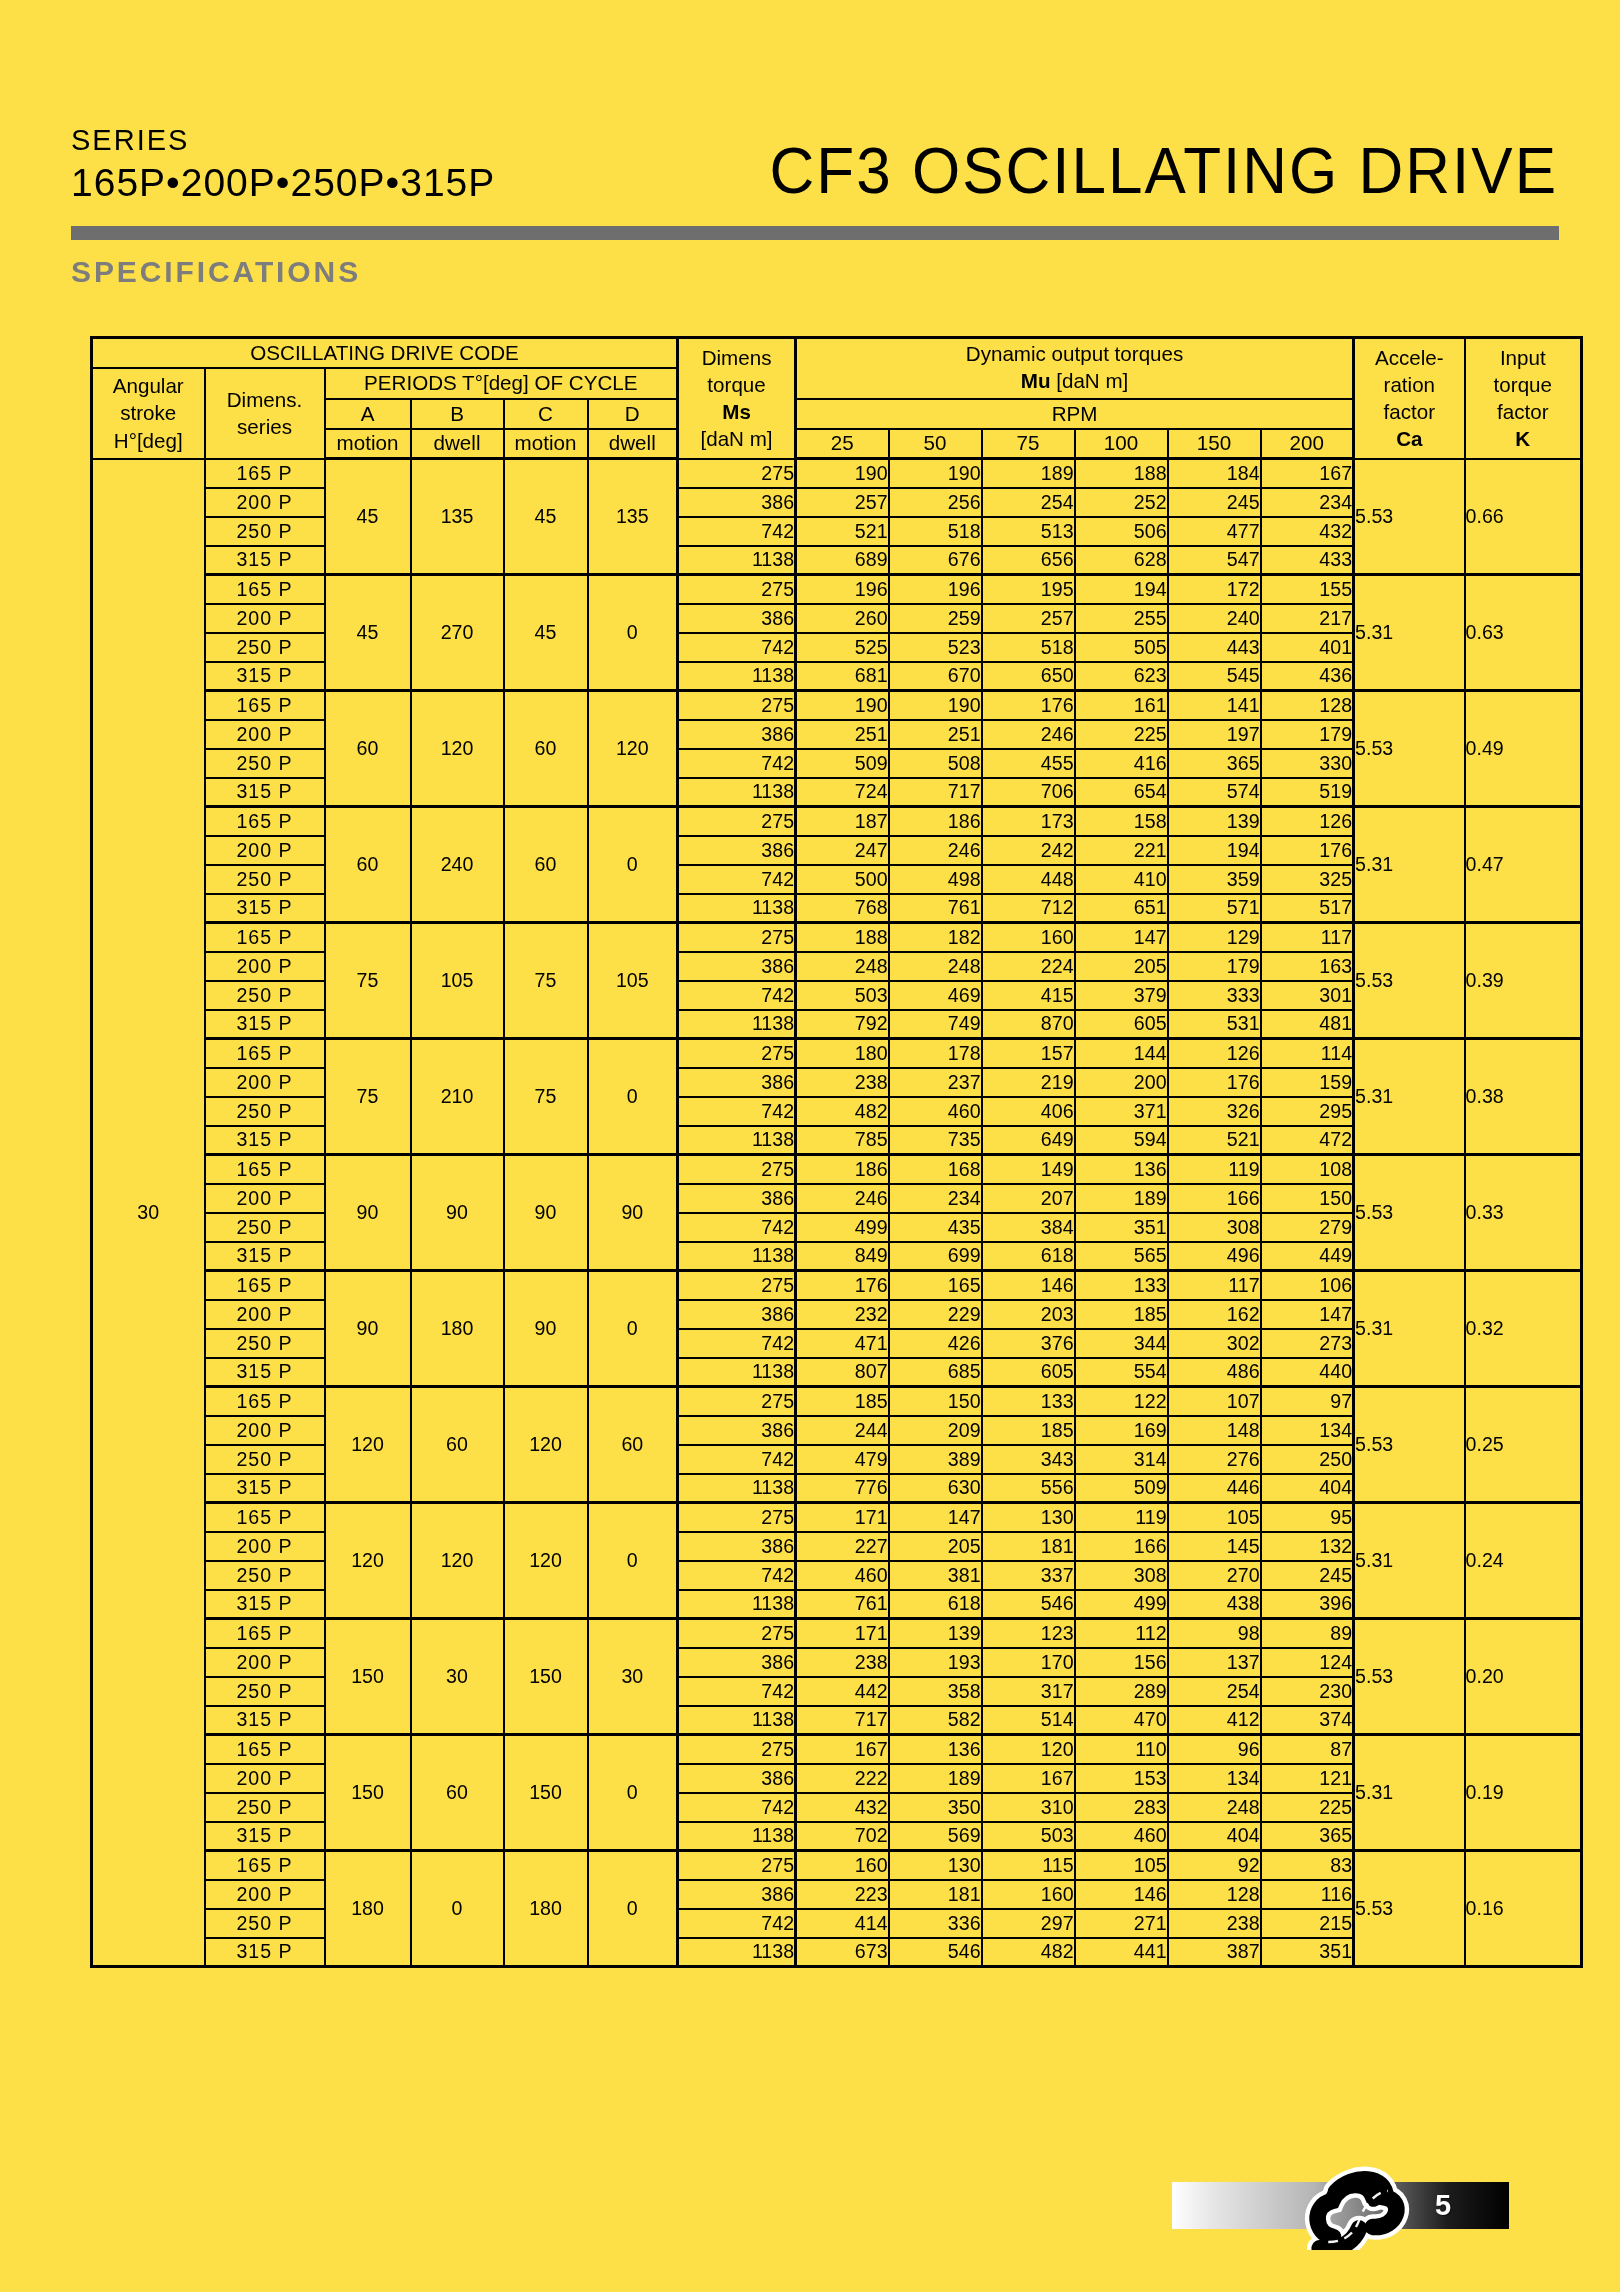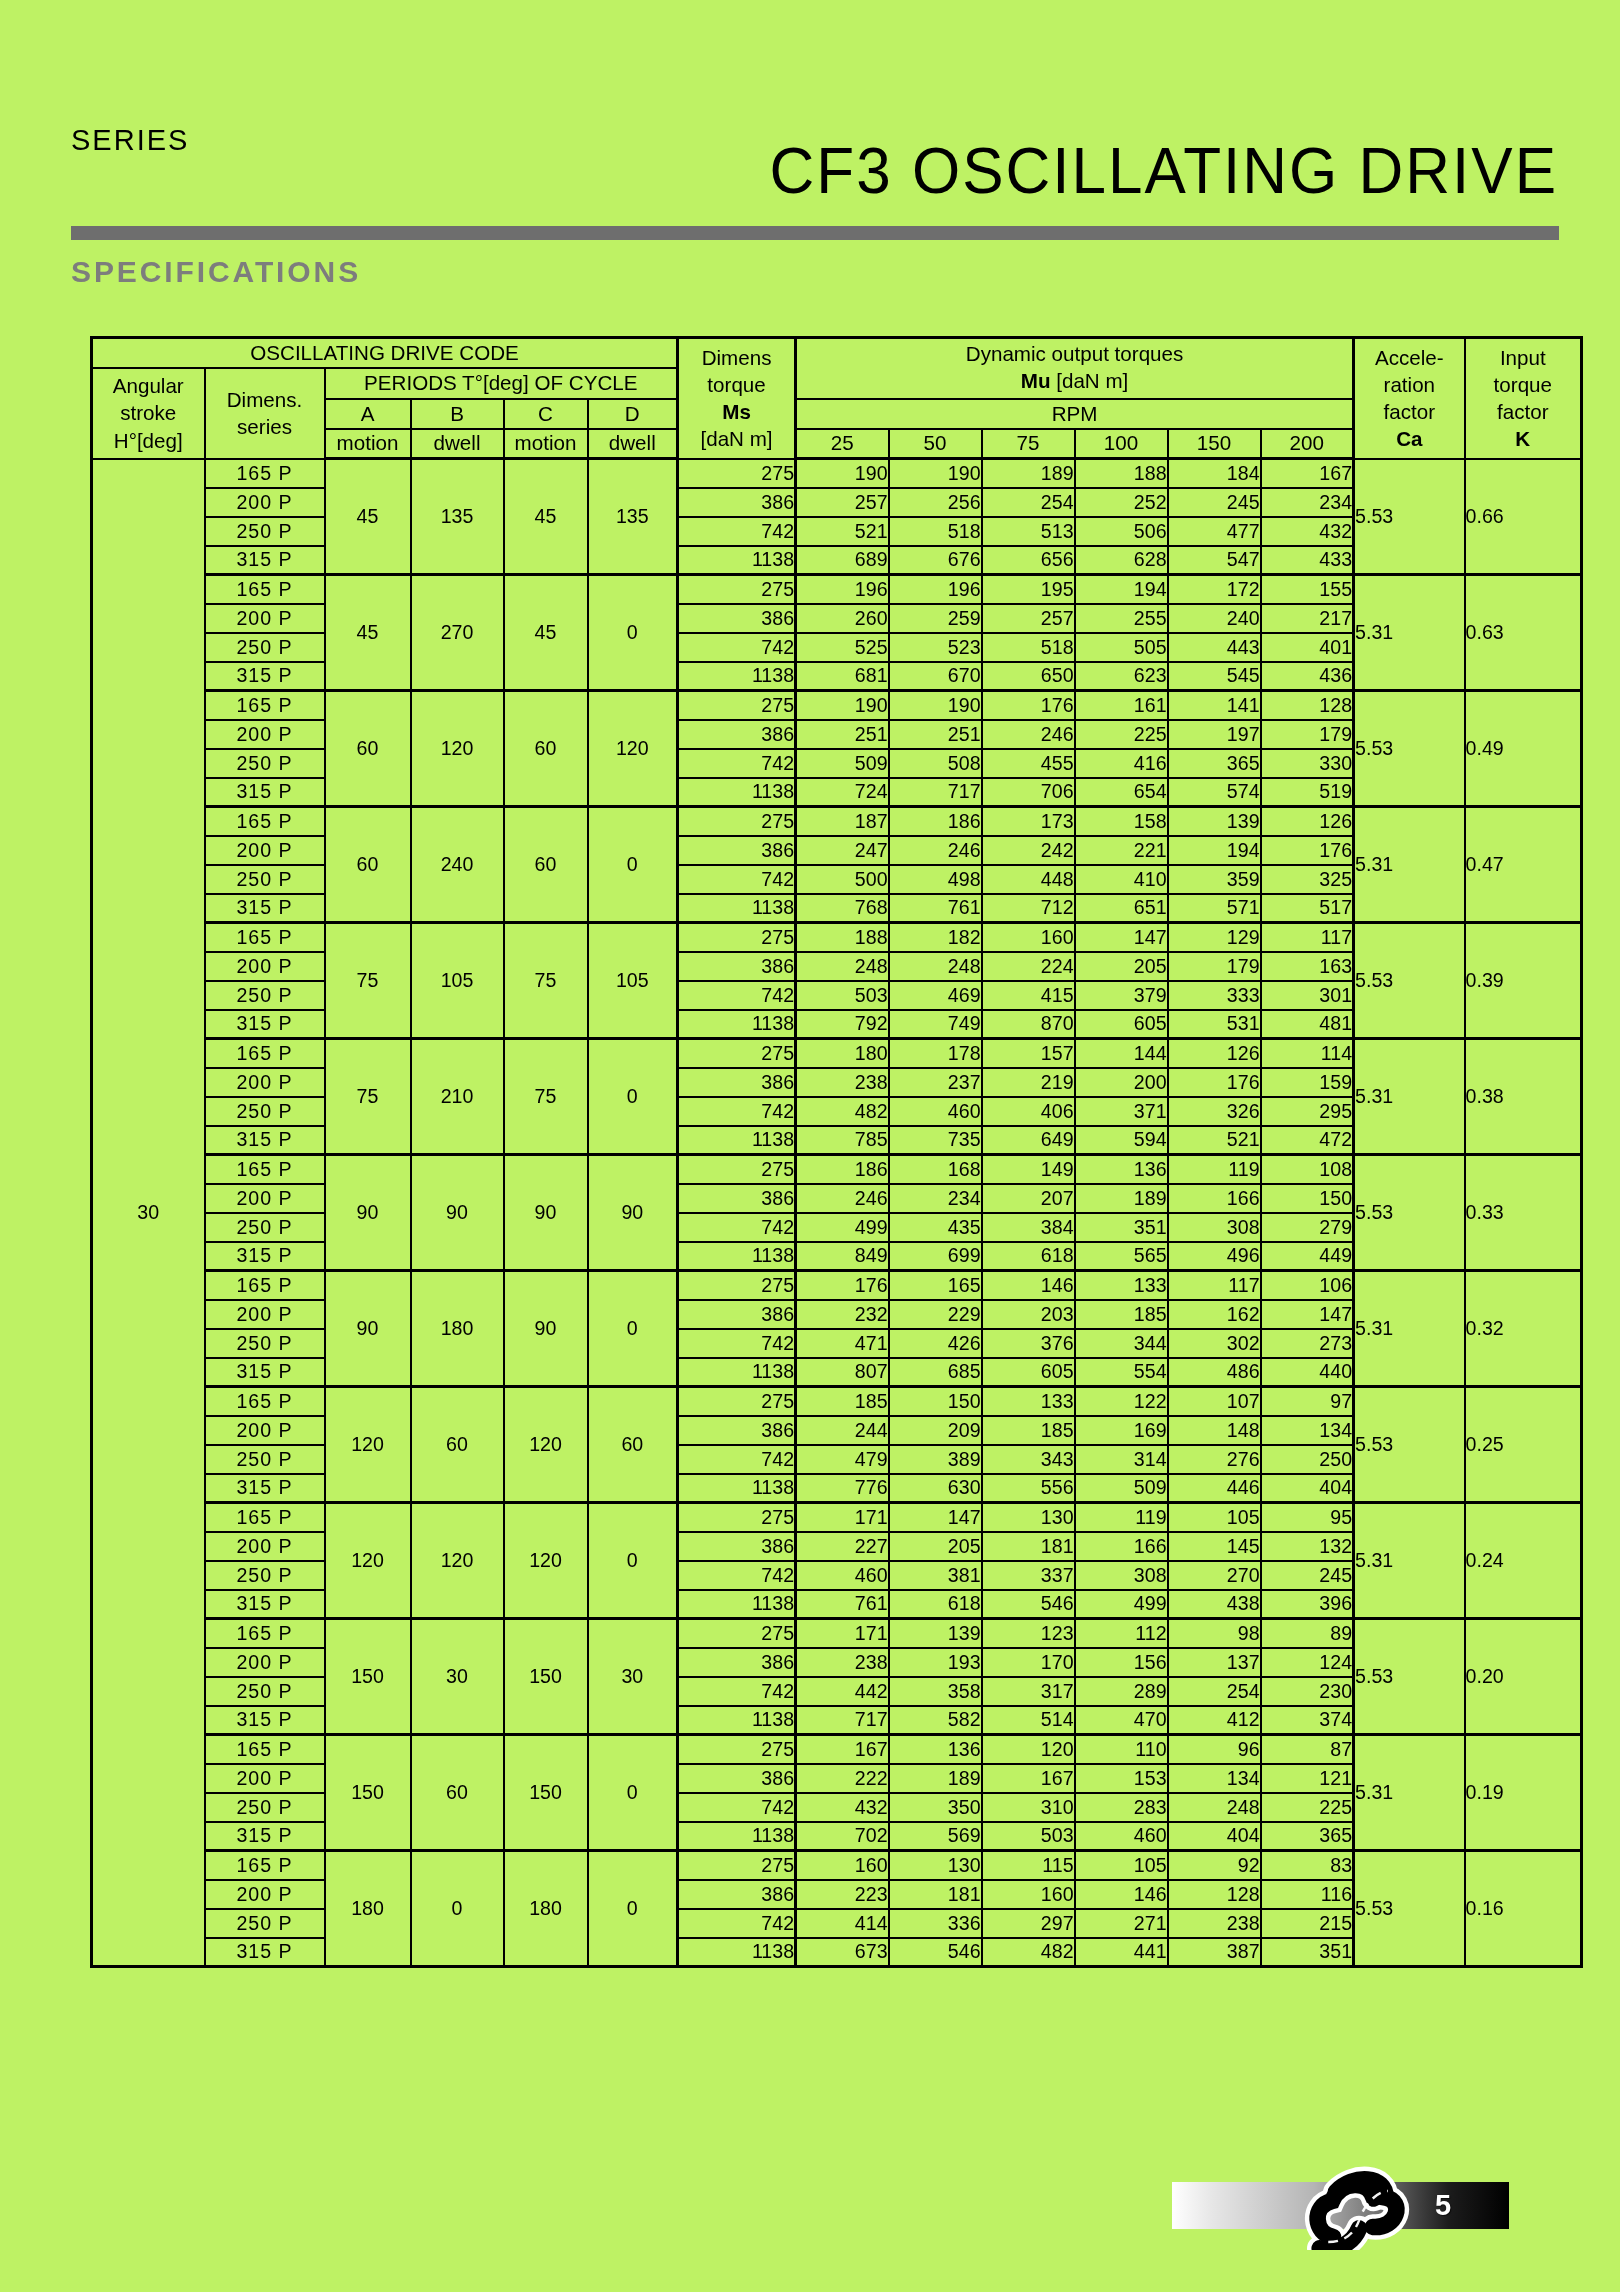--- a/index.html
+++ b/index.html
@@ -1,17 +1,17 @@
 <!DOCTYPE html>
 <html><head>
 <meta charset="utf-8">
 <style>
   html,body { margin:0; padding:0; background:#e8e8e8; }
   .page {
-    position:relative; width:1620px; height:2293px; background:#bef264;
+    position:relative; width:1620px; height:2293px; background:#fde047;
     margin:0 auto; overflow:hidden;
     font-family:"Liberation Sans", sans-serif; color:#000;
   }
   
   .series-block { position:absolute; left:71px; top:125px; }
   .series-label { font-size:29px; letter-spacing:2px; line-height:1.1; }
   .series-models { font-size:39px; letter-spacing:1px; line-height:1.15; margin-top:3.9px; }
   .doc-title {
     position:absolute; right:62px; top:133px; font-size:62px; letter-spacing:2px;
     white-space:nowrap; transform:scaleY(1.05); transform-origin:top right;
@@ -62,20 +62,21 @@
   }
   .footer-logo { position:absolute; left:125px; top:-15.7px; }
 </style>
 </head>
 <body>
 
 <div class="page">
 
   <div class="series-block">
     <div class="series-label">SERIES</div>
+    <div class="series-models">165P•200P•250P•315P</div>
   </div>
 
   <div class="doc-title">CF3 OSCILLATING DRIVE</div>
   <div class="title-rule"></div>
   <div class="section-heading">SPECIFICATIONS</div>
 
   <div class="table-wrap">
     <table class="spec">
       <colgroup>
         <col style="width:113px">

